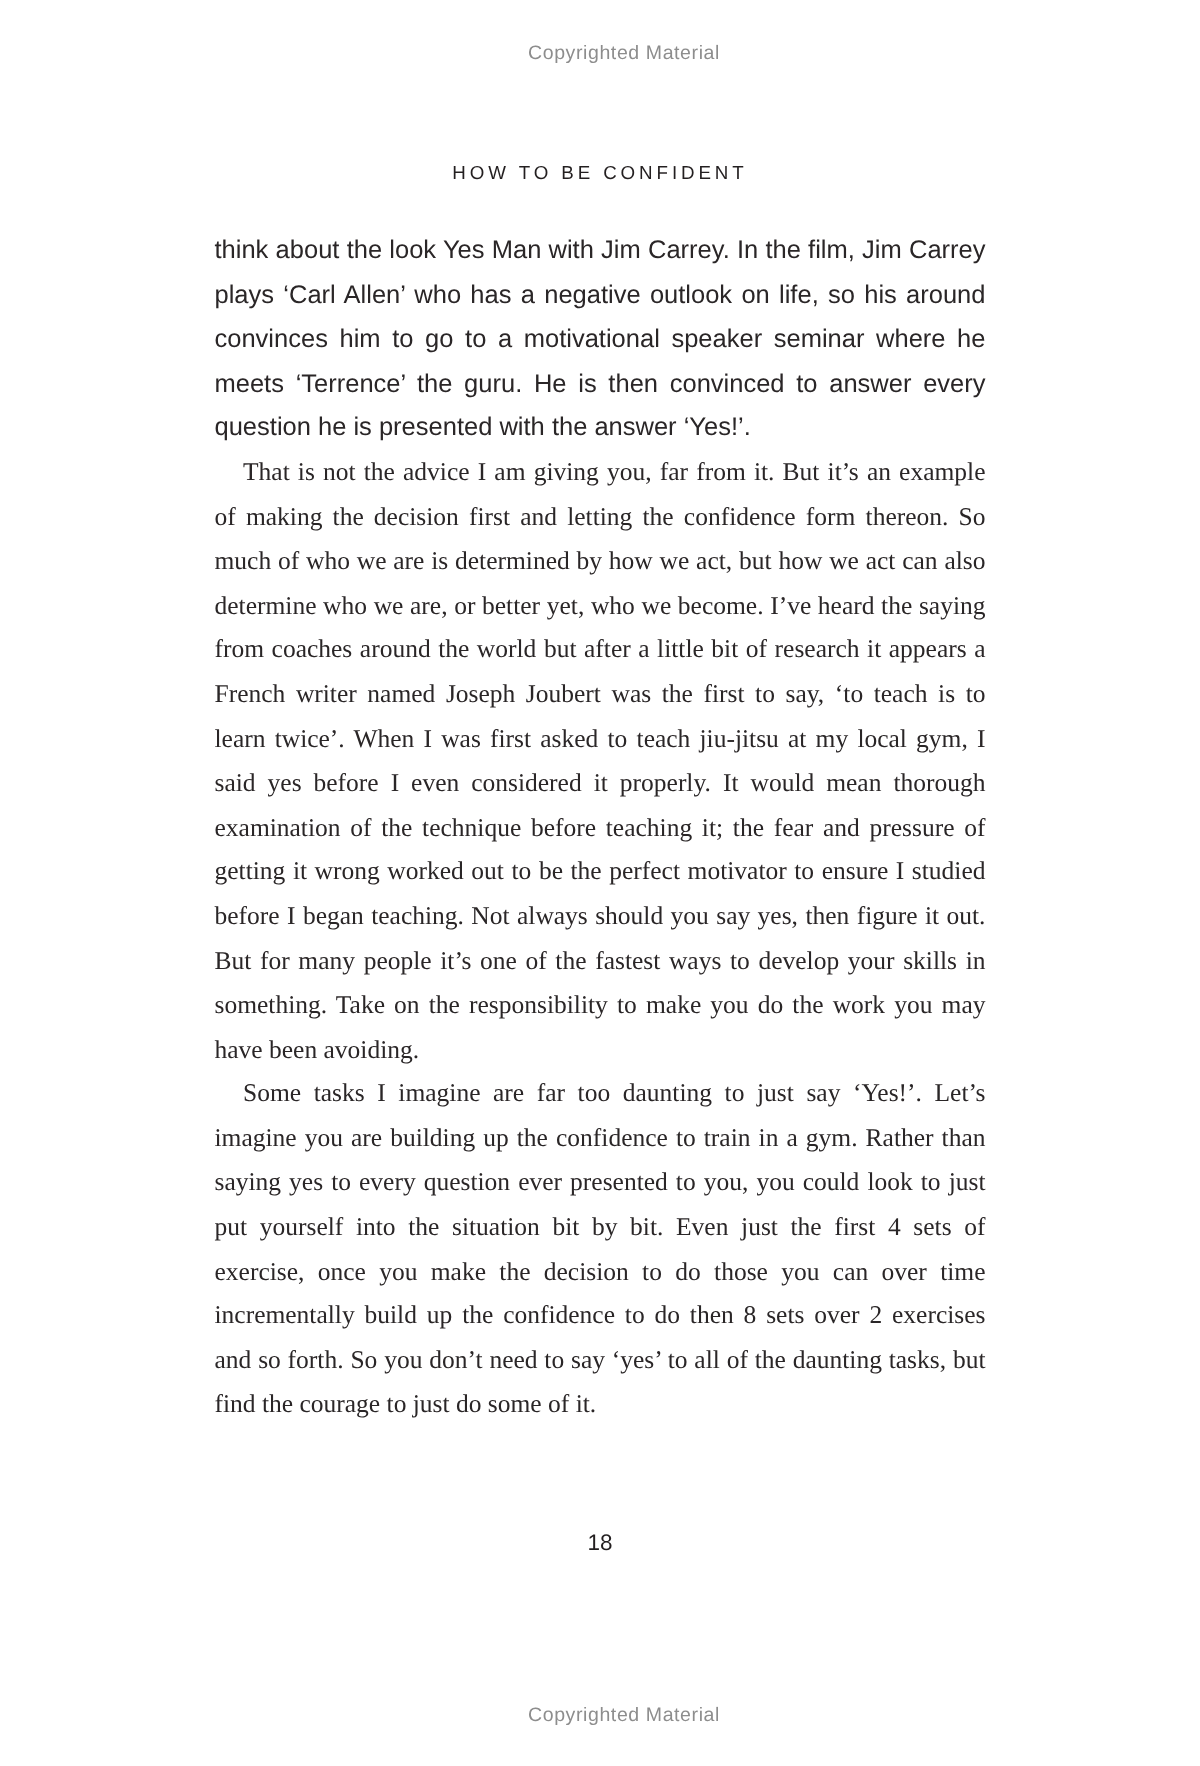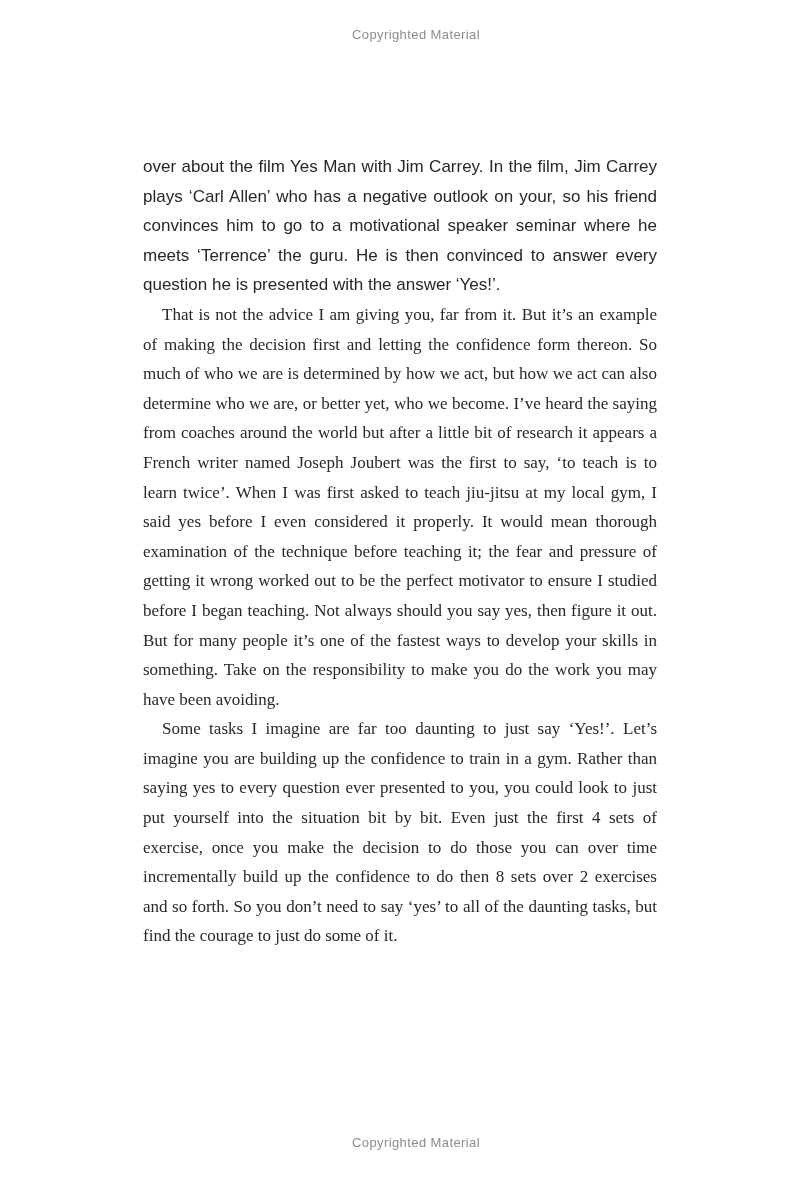--- a/index.html
+++ b/index.html
@@ -59,22 +59,24 @@
     font-size: 15px;
     color: #231f20;
   }
 </style>
 </head>
 <body>
 
 <div class="page">
   <div class="notice top">Copyrighted Material</div>
 
+  <div class="chapter-header">HOW TO BE CONFIDENT</div>
 
   <div class="body-text">
-      <p class="para"><span>over about the film </span><span class="italic">Yes Man</span><span> with Jim Carrey. In the film, Jim Carrey plays ‘Carl Allen’ who has a negative outlook on your, so his friend convinces him to go to a motivational speaker seminar where he meets ‘Terrence’ the guru. He is then convinced to answer every question he is presented with the answer ‘Yes!’.</span></p>
+      <p class="para"><span>think about the look </span><span class="italic">Yes Man</span><span> with Jim Carrey. In the film, Jim Carrey plays ‘Carl Allen’ who has a negative outlook on life, so his around convinces him to go to a motivational speaker seminar where he meets ‘Terrence’ the guru. He is then convinced to answer every question he is presented with the answer ‘Yes!’.</span></p>
       <p class="para indent"><span>That is not the advice I am giving you, far from it. But it’s an example of making the decision first and letting the confidence form thereon. So much of who we are is determined by how we act, but how we act can also determine who we are, or better yet, who we become. I’ve heard the saying from coaches around the world but after a little bit of research it appears a French writer named Joseph Joubert was the first to say, ‘to teach is to learn twice’. When I was first asked to teach jiu-jitsu at my local gym, I said yes before I even considered it properly. It would mean thorough examination of the technique before teaching it; the fear and pressure of getting it wrong worked out to be the perfect motivator to ensure I studied before I began teaching. Not always should you say yes, then figure it out. But for many people it’s one of the fastest ways to develop your skills in something. Take on the responsibility to make you do the work you may have been avoiding.</span></p>
       <p class="para indent"><span>Some tasks I imagine are far too daunting to just say ‘Yes!’. Let’s imagine you are building up the confidence to train in a gym. Rather than saying yes to every question ever presented to you, you could look to just put yourself into the situation bit by bit. Even just the first 4 sets of exercise, once you make the decision to do those you can over time incrementally build up the confidence to do then 8 sets over 2 exercises and so forth. So you don’t need to say ‘yes’ to all of the daunting tasks, but find the courage to just do some of it.</span></p>
     </div>
 
+  <div class="page-number">18</div>
 
   <div class="notice bottom">Copyrighted Material</div>
 </div>
 
 </body></html>

